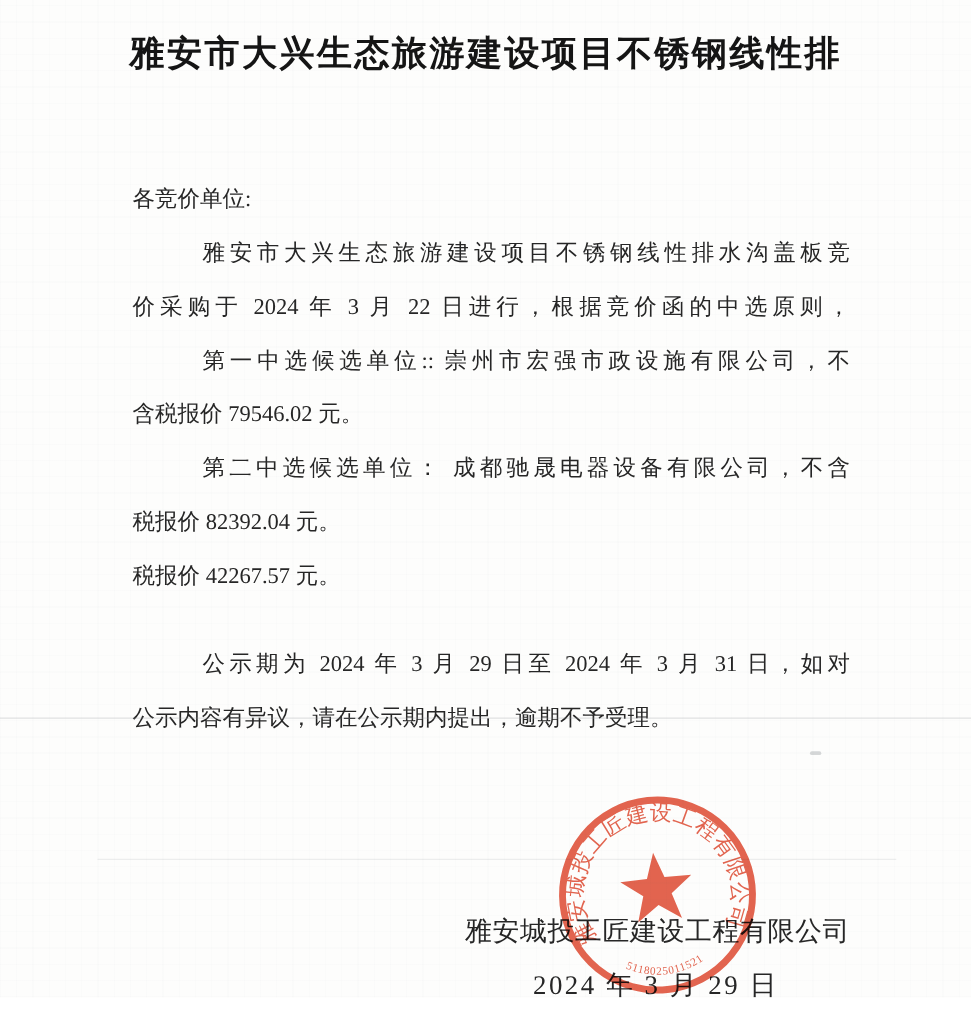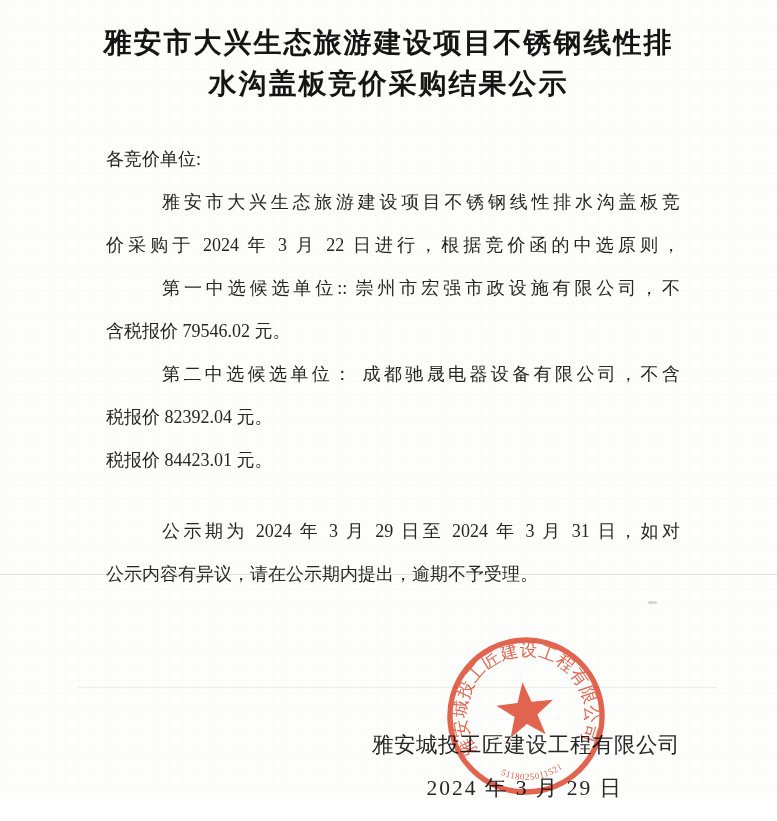--- a/index.html
+++ b/index.html
@@ -71,32 +71,31 @@
     background:rgba(140,145,150,0.35);border-radius:2px;z-index:1;
   }
 </style>
 </head>
 <body>
 
 <div class="page">
 
   <div class="title">
     <div>雅安市大兴生态旅游建设项目不锈钢线性排</div>
-    <div>水沟盖板竞价采购结果公示</div>
   </div>
 
   <div class="doc-body">
     <div class="line">各竞价单位:</div>
     <div class="line indent justify">雅安市大兴生态旅游建设项目不锈钢线性排水沟盖板竞</div>
     <div class="line justify">价采购于 2024 年 3 月 22 日进行，根据竞价函的中选原则，</div>
     <div class="line indent justify">第一中选候选单位:: 崇州市宏强市政设施有限公司，不</div>
     <div class="line">含税报价 79546.02 元。</div>
     <div class="line indent justify">第二中选候选单位： 成都驰晟电器设备有限公司，不含</div>
     <div class="line">税报价 82392.04 元。</div>
-    <div class="line">税报价 84423.01 元。</div>
+    <div class="line">税报价 42267.57 元。</div>
     <div class="line indent justify gap-top">公示期为 2024 年 3 月 29 日至 2024 年 3 月 31 日，如对</div>
     <div class="line">公示内容有异议，请在公示期内提出，逾期不予受理。</div>
   </div>
 
   <div class="signature">
     <div class="company">雅安城投工匠建设工程有限公司</div>
     <div class="date">2024 年 3 月 29 日</div>
   </div>
 
   <svg class="seal" viewBox="0 0 168 168" aria-hidden="true">

